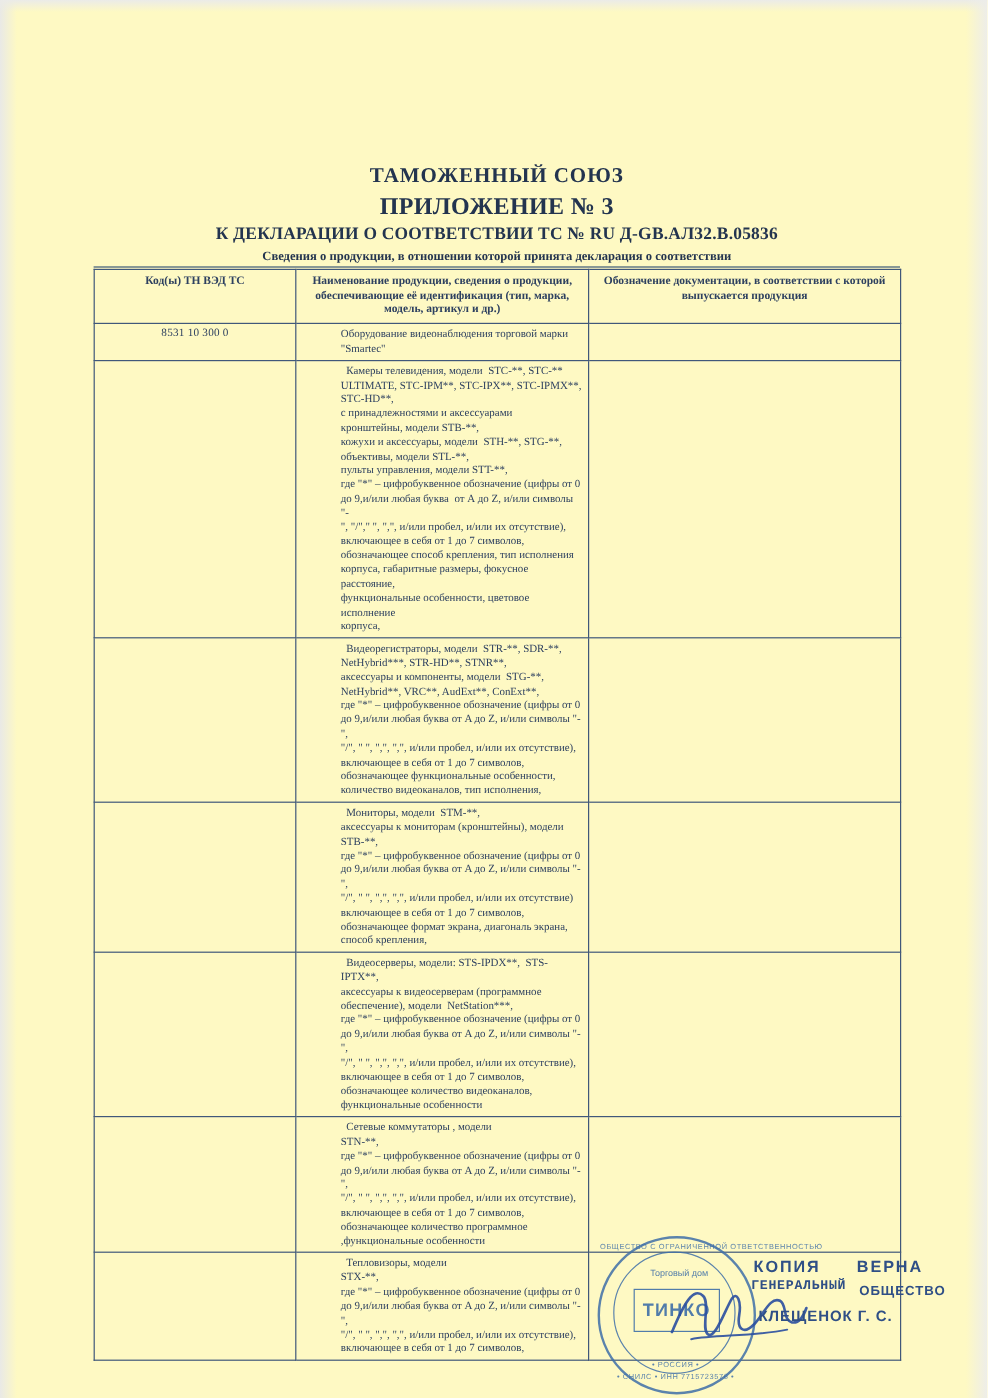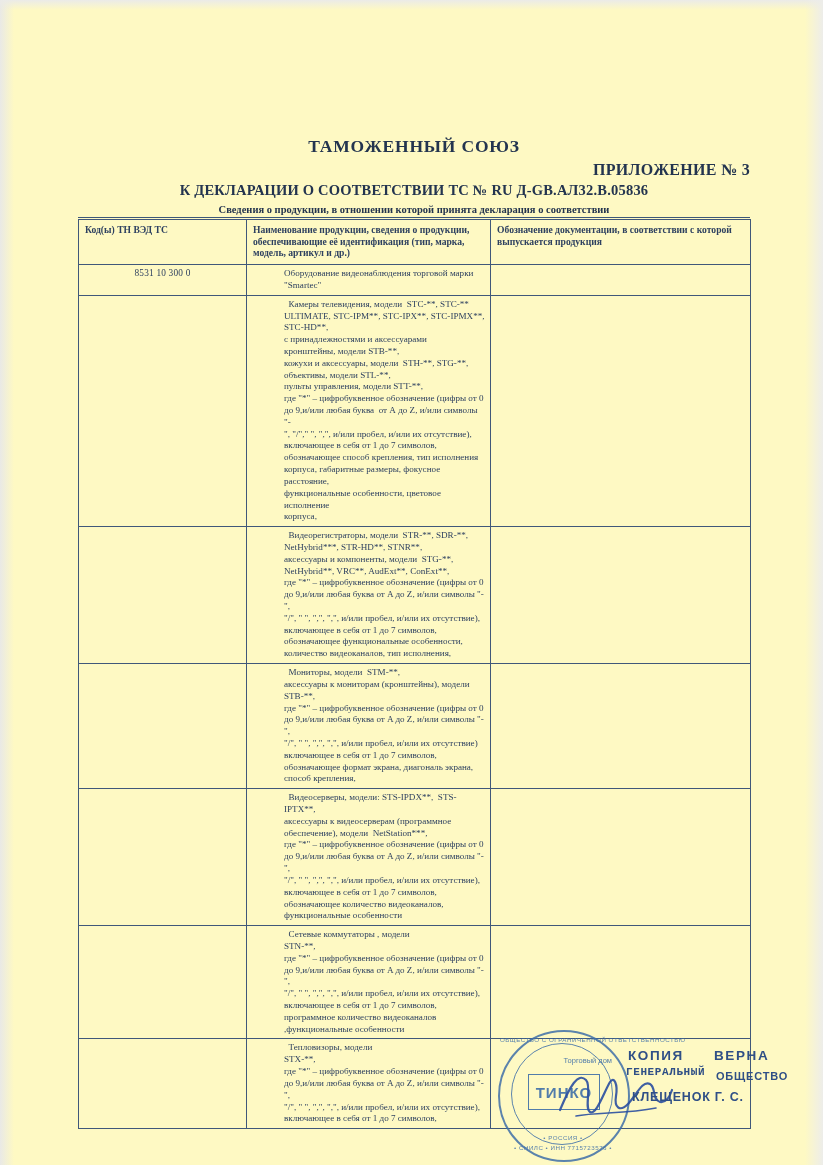--- a/index.html
+++ b/index.html
@@ -51,23 +51,23 @@
 
   .title {
     text-align: center;
     font-weight: bold;
     font-size: 17.5px;
     letter-spacing: 0.8px;
     color: #23344f;
     margin: 0 0 4px 0;
   }
   .subtitle1 {
-    text-align: right;
-    font-weight: bold;
-    font-size: 16px;
+    text-align: center;
+    font-weight: bold;
+    font-size: 20px;
     letter-spacing: 0.3px;
     color: #23344f;
     margin: 0 0 3px 0;
   }
   .subtitle2 {
     text-align: center;
     font-weight: bold;
     font-size: 14.5px;
     letter-spacing: 0.2px;
     color: #23344f;
@@ -91,21 +91,21 @@
   }
   table.doc th, table.doc td {
     border: 1px solid #40587a;
     vertical-align: top;
     padding: 3px 5px;
     color: #2e4160;
   }
   table.doc th {
     font-weight: bold;
     font-size: 9.6px;
-    text-align: left;
+    text-align: center;
     line-height: 1.22;
     padding: 4px 6px 5px 6px;
   }
   col.c1 { width: 168px; }
   col.c2 { width: 244px; }
   col.c3 { width: 260px; }
 
   td.code {
     text-align: center;
     font-size: 9.3px;
@@ -161,21 +161,21 @@
     display: flex;
     align-items: center;
     justify-content: center;
     opacity: 0.9;
   }
   .stamp-top-text {
     position: absolute;
     left: 520px;
     top: 1056px;
     width: 92px;
-    text-align: right;
+    text-align: center;
     color: #3f6fa8;
     font-family: "Liberation Sans", sans-serif;
     font-size: 7.5px;
     opacity: 0.9;
   }
   .stamp-arc-text {
     position: absolute;
     color: #3f6fa8;
     font-family: "Liberation Sans", sans-serif;
     font-size: 6.2px;
@@ -351,21 +351,21 @@
           </tr>
           <tr>
             <td class="code"></td>
             <td class="body">
               <span class="ln">  Сетевые коммутаторы , модели</span>
               <span class="ln">STN-**,</span>
               <span class="ln">где "*" – цифробуквенное обозначение (цифры от 0</span>
               <span class="ln">до 9,и/или любая буква от A до Z, и/или символы "-",</span>
               <span class="ln">"/", " ", ",", ",", и/или пробел, и/или их отсутствие),</span>
               <span class="ln">включающее в себя от 1 до 7 символов,</span>
-              <span class="ln">программное количество видеоканалов</span>
+              <span class="ln">обозначающее количество программное</span>
               <span class="ln">,функциональные особенности</span>
             </td>
             <td class="empty"></td>
           </tr>
           <tr>
             <td class="code"></td>
             <td class="body">
               <span class="ln">  Тепловизоры, модели</span>
               <span class="ln">STX-**,</span>
               <span class="ln">где "*" – цифробуквенное обозначение (цифры от 0</span>

